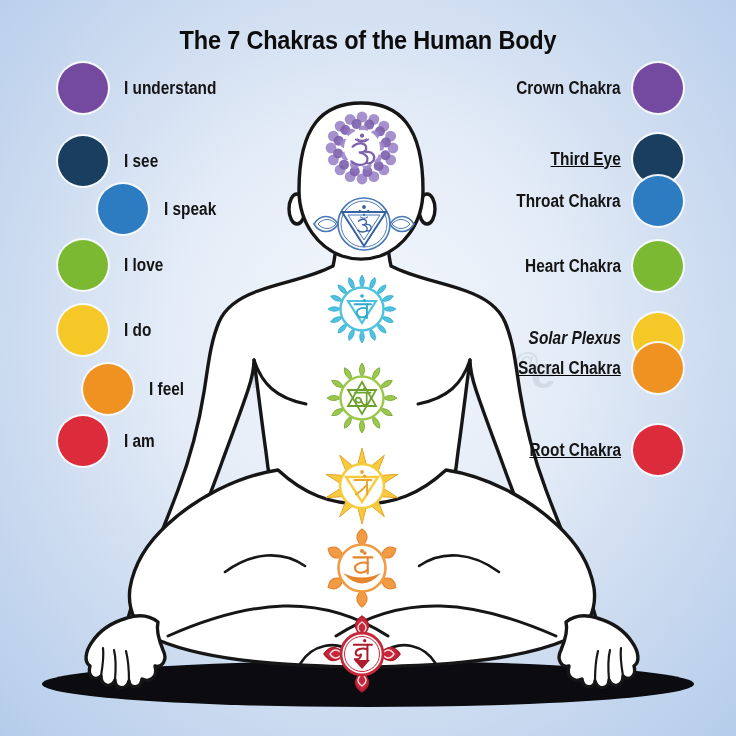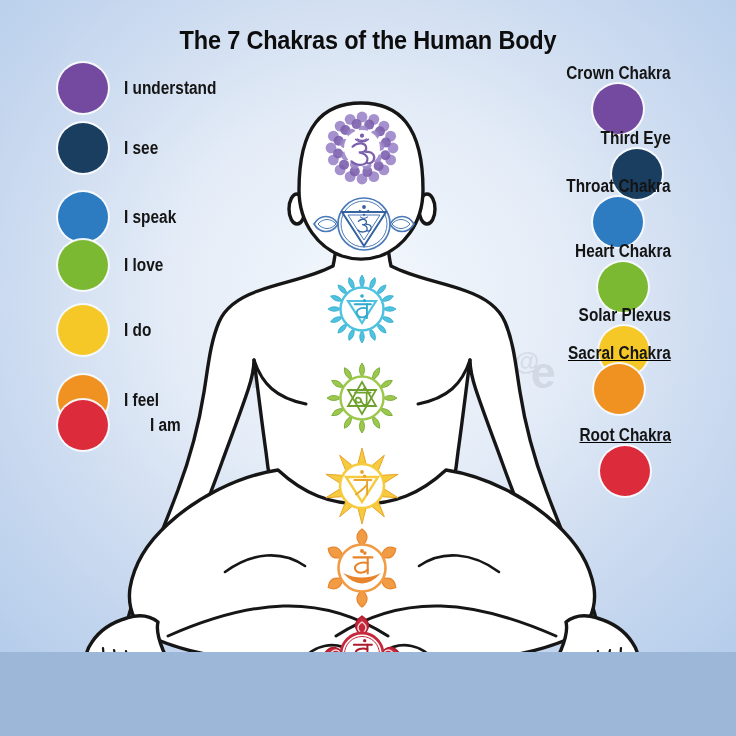--- a/index.html
+++ b/index.html
@@ -1,17 +1,17 @@
 <!DOCTYPE html>
 <html><head>
 <meta charset="utf-8">
 <style>
   html,body{margin:0;padding:0;background:#9db7d8;}
   .stage{
-    position:relative;width:736px;height:652px;overflow:hidden;
+    position:relative;width:736px;height:736px;overflow:hidden;
     background:radial-gradient(ellipse at 50% 46%, #f4f8fd 0%, #e4ecf7 38%, #ccdbf0 68%, #b5cdeb 100%);
     font-family:"Liberation Sans",sans-serif;
   }
   .title{
     position:absolute;top:26px;left:0;width:100%;text-align:center;
     font-size:25px;font-weight:bold;color:#0d0d0d;
     transform:scaleX(.94);letter-spacing:-.2px;
   }
   svg.fig{position:absolute;left:0;top:0;}
   .legend-row{position:absolute;display:flex;align-items:center;}
@@ -19,21 +19,21 @@
     width:50px;height:50px;border-radius:50%;
     box-shadow:0 0 0 2px rgba(248,250,253,.95);
     flex:0 0 auto;
   }
   .legend-row .lab{
     font-weight:bold;font-size:17.5px;color:#141414;white-space:nowrap;
     transform:scaleX(.88);
   }
   .legend-row.left{left:58px;}
   .legend-row.left .lab{margin-left:16px;transform-origin:left center;}
-  .legend-row.right{right:53px;flex-direction:column;}
+  .legend-row.right{right:53px;flex-direction:row;}
   .legend-row.right .lab{margin-right:12px;transform-origin:right center;}
   .wm{position:absolute;left:0;top:0;width:736px;height:736px;pointer-events:none;}
   .wm-text{
     position:absolute;left:212px;top:348px;
     font-size:44px;font-weight:bold;letter-spacing:10px;
     color:rgba(120,126,140,.17);transform:scaleX(1.02);transform-origin:left top;
   }
   .wm-at{position:absolute;color:rgba(120,126,140,.15);font-weight:bold;}
   .wm-at.a1{left:390px;top:318px;font-size:40px;}
   .wm-at.a2{left:514px;top:346px;font-size:26px;}
@@ -332,63 +332,63 @@
           </g>
         </g>
       </g>
   </svg>
 
   <div id="legend-left">
       <div class="legend-row left" style="top: 63px;">
         <span class="dot" style="background: rgb(115, 74, 160);"></span>
         <span class="lab">I understand</span>
       </div>
-      <div class="legend-row left" style="top: 123px;">
+      <div class="legend-row left" style="top: 136px;">
         <span class="dot" style="background: rgb(26, 62, 96);"></span>
         <span class="lab">I see</span>
       </div>
-      <div class="legend-row left" style="top: 192px;">
+      <div class="legend-row left" style="top: 184px; margin-left: 40px;">
         <span class="dot" style="background: rgb(45, 123, 193);"></span>
         <span class="lab">I speak</span>
       </div>
       <div class="legend-row left" style="top: 240px;">
         <span class="dot" style="background: rgb(124, 185, 50);"></span>
         <span class="lab">I love</span>
       </div>
       <div class="legend-row left" style="top: 305px;">
         <span class="dot" style="background: rgb(245, 200, 40);"></span>
         <span class="lab">I do</span>
       </div>
-      <div class="legend-row left" style="top: 375px;">
+      <div class="legend-row left" style="top: 364px; margin-left: 25px;">
         <span class="dot" style="background: rgb(240, 146, 34);"></span>
         <span class="lab">I feel</span>
       </div>
-      <div class="legend-row left" style="top: 400px; gap: 26px;">
+      <div class="legend-row left" style="top: 416px;">
         <span class="dot" style="background: rgb(220, 43, 58);"></span>
         <span class="lab">I am</span>
       </div>
     </div>
   <div id="legend-right">
       <div class="legend-row right" style="top: 63px;">
         <span class="lab">Crown Chakra</span>
         <span class="dot" style="background: rgb(115, 74, 160);"></span>
       </div>
-      <div class="legend-row right" style="top: 128px;">
+      <div class="legend-row right" style="top: 134px; text-decoration: underline;">
         <span class="lab">Third Eye</span>
         <span class="dot" style="background: rgb(26, 62, 96);"></span>
       </div>
       <div class="legend-row right" style="top: 176px;">
         <span class="lab">Throat Chakra</span>
         <span class="dot" style="background: rgb(45, 123, 193);"></span>
       </div>
       <div class="legend-row right" style="top: 241px;">
         <span class="lab">Heart Chakra</span>
         <span class="dot" style="background: rgb(124, 185, 50);"></span>
       </div>
-      <div class="legend-row right" style="top: 305px;">
+      <div class="legend-row right" style="top: 313px; font-style: italic;">
         <span class="lab">Solar Plexus</span>
         <span class="dot" style="background: rgb(245, 200, 40);"></span>
       </div>
       <div class="legend-row right" style="top: 343px; text-decoration: underline;">
         <span class="lab">Sacral Chakra</span>
         <span class="dot" style="background: rgb(240, 146, 34);"></span>
       </div>
       <div class="legend-row right" style="top: 425px; text-decoration: underline;">
         <span class="lab">Root Chakra</span>
         <span class="dot" style="background: rgb(220, 43, 58);"></span>

